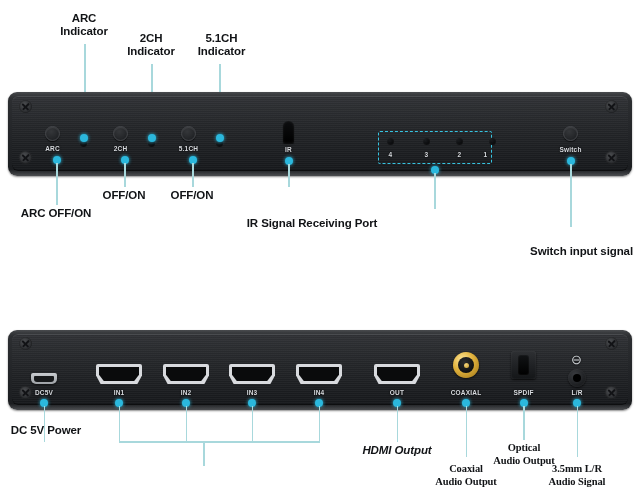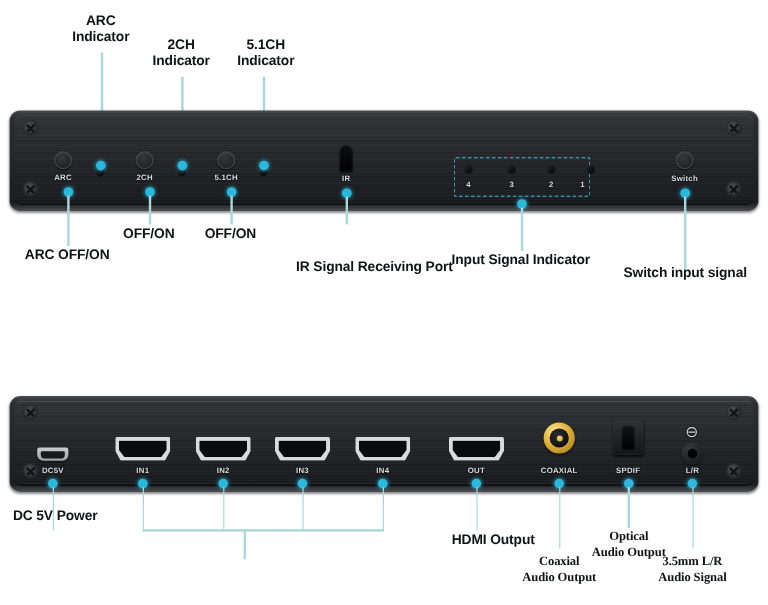--- a/index.html
+++ b/index.html
@@ -294,22 +294,21 @@
   <div class="lead v" style="left:124px; top:163px; height:24px;"></div>
   <div class="lead v" style="left:192px; top:163px; height:24px;"></div>
   <div class="lead v" style="left:288px; top:164px; height:23px;"></div>
   <div class="lead v" style="left:434px; top:173px; height:36px;"></div>
   <div class="lead v" style="left:570px; top:164px; height:63px;"></div>
 
   <div class="callout" style="left:91px; top:189px; width:66px;">OFF/ON</div>
   <div class="callout" style="left:159px; top:189px; width:66px;">OFF/ON</div>
   <div class="callout" style="left:232px; top:189px; width:160px;margin-top:28px;">IR Signal Receiving Port</div>
   <div class="callout" style="left:8px; top:207px; width:96px;">ARC OFF/ON</div>
-  <div class="callout" style="left:362px; top:211px; width:144px;">Input Signal Indicator</div>
-  <div class="callout" style="left:509px; top:222px; width:124px;">Switch input signal</div>
+  <div class="callout" style="left:509px; top:245px; width:124px;text-align:right;">Switch input signal</div>
 
   <div class="device" style="left:8px; top:330px; width:624px; height:80px;">
     <div class="face"></div>
 
     <div class="screw" style="left:11px; top:7px;"></div>
     <div class="screw" style="left:11px; top:56px;"></div>
     <div class="screw" style="left:597px; top:7px;"></div>
     <div class="screw" style="left:597px; top:56px;"></div>
   </div>
 
@@ -359,21 +358,21 @@
   <div class="lead v" style="left:318.5px; top:406px; height:36px;"></div>
   <div class="lead h" style="left:118.5px; top:441px; width:201px;"></div>
   <div class="lead v" style="left:203px; top:441px; height:25px;"></div>
 
   <div class="lead v" style="left:396.5px; top:406px; height:36px;"></div>
   <div class="lead v" style="left:465.5px; top:406px; height:51px;"></div>
   <div class="lead v" style="left:523px; top:406px; height:34px;"></div>
   <div class="lead v" style="left:576.5px; top:406px; height:51px;"></div>
 
   <div class="callout" style="left:0px; top:424px; width:92px;">DC 5V Power</div>
-  <div class="callout" style="left:359px; top:444px; width:104px;">HDMI Output</div>
+  <div class="callout" style="left:345px; top:444px; width:104px;font-style:italic;">HDMI Output</div>
   <div class="callout small" style="left:477px; top:442px; width:94px;">Optical
 Audio Output</div>
   <div class="callout small" style="left:420px; top:463px; width:92px;">Coaxial
 Audio Output</div>
   <div class="callout small" style="left:530px; top:463px; width:94px;">3.5mm L/R
 Audio Signal</div>
 
 </div>
 
 </body></html>

